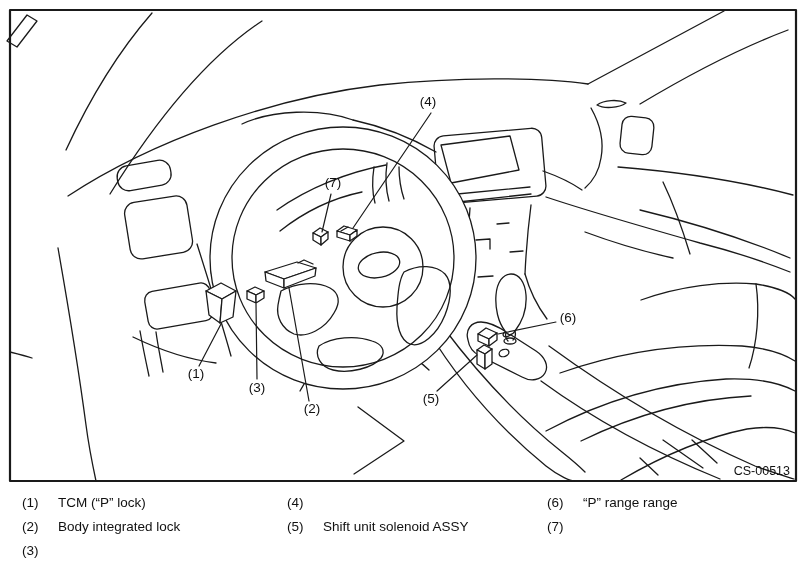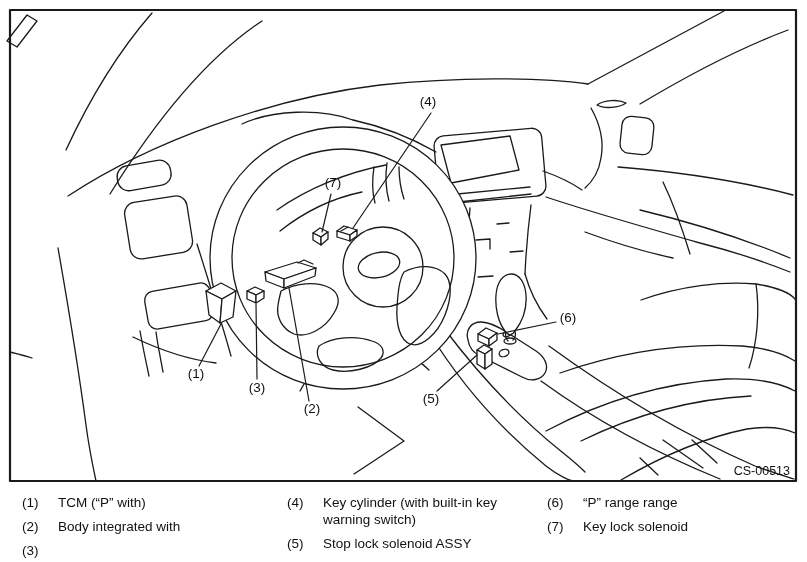--- a/index.html
+++ b/index.html
@@ -192,45 +192,43 @@
       <text x="568" y="322">(6)</text>
       <text x="431" y="403">(5)</text>
       <text x="790" y="475" text-anchor="end" font-size="12.5">CS-00513</text>
     </g>
   </svg>
 
   <div class="legend">
     <div class="legend-col c1">
       <div class="legend-item">
         <span class="legend-num">(1)</span>
-        <span class="legend-text">TCM (“P” with)</span>
+        <span class="legend-text">TCM (“P” lock)</span>
       </div>
       <div class="legend-item">
         <span class="legend-num">(2)</span>
-        <span class="legend-text">Body integrated with</span>
+        <span class="legend-text">Body integrated lock</span>
       </div>
       <div class="legend-item">
         <span class="legend-num">(3)</span>
       </div>
     </div>
     <div class="legend-col c2">
       <div class="legend-item">
         <span class="legend-num">(4)</span>
-        <span class="legend-text">Key cylinder (with built-in key warning switch)</span>
       </div>
       <div class="legend-item">
         <span class="legend-num">(5)</span>
-        <span class="legend-text">Stop lock solenoid ASSY</span>
+        <span class="legend-text">Shift unit solenoid ASSY</span>
       </div>
     </div>
     <div class="legend-col c3">
       <div class="legend-item">
         <span class="legend-num">(6)</span>
         <span class="legend-text">“P” range range</span>
       </div>
       <div class="legend-item">
         <span class="legend-num">(7)</span>
-        <span class="legend-text">Key lock solenoid</span>
       </div>
     </div>
   </div>
 
 </div>
 
 </body></html>

